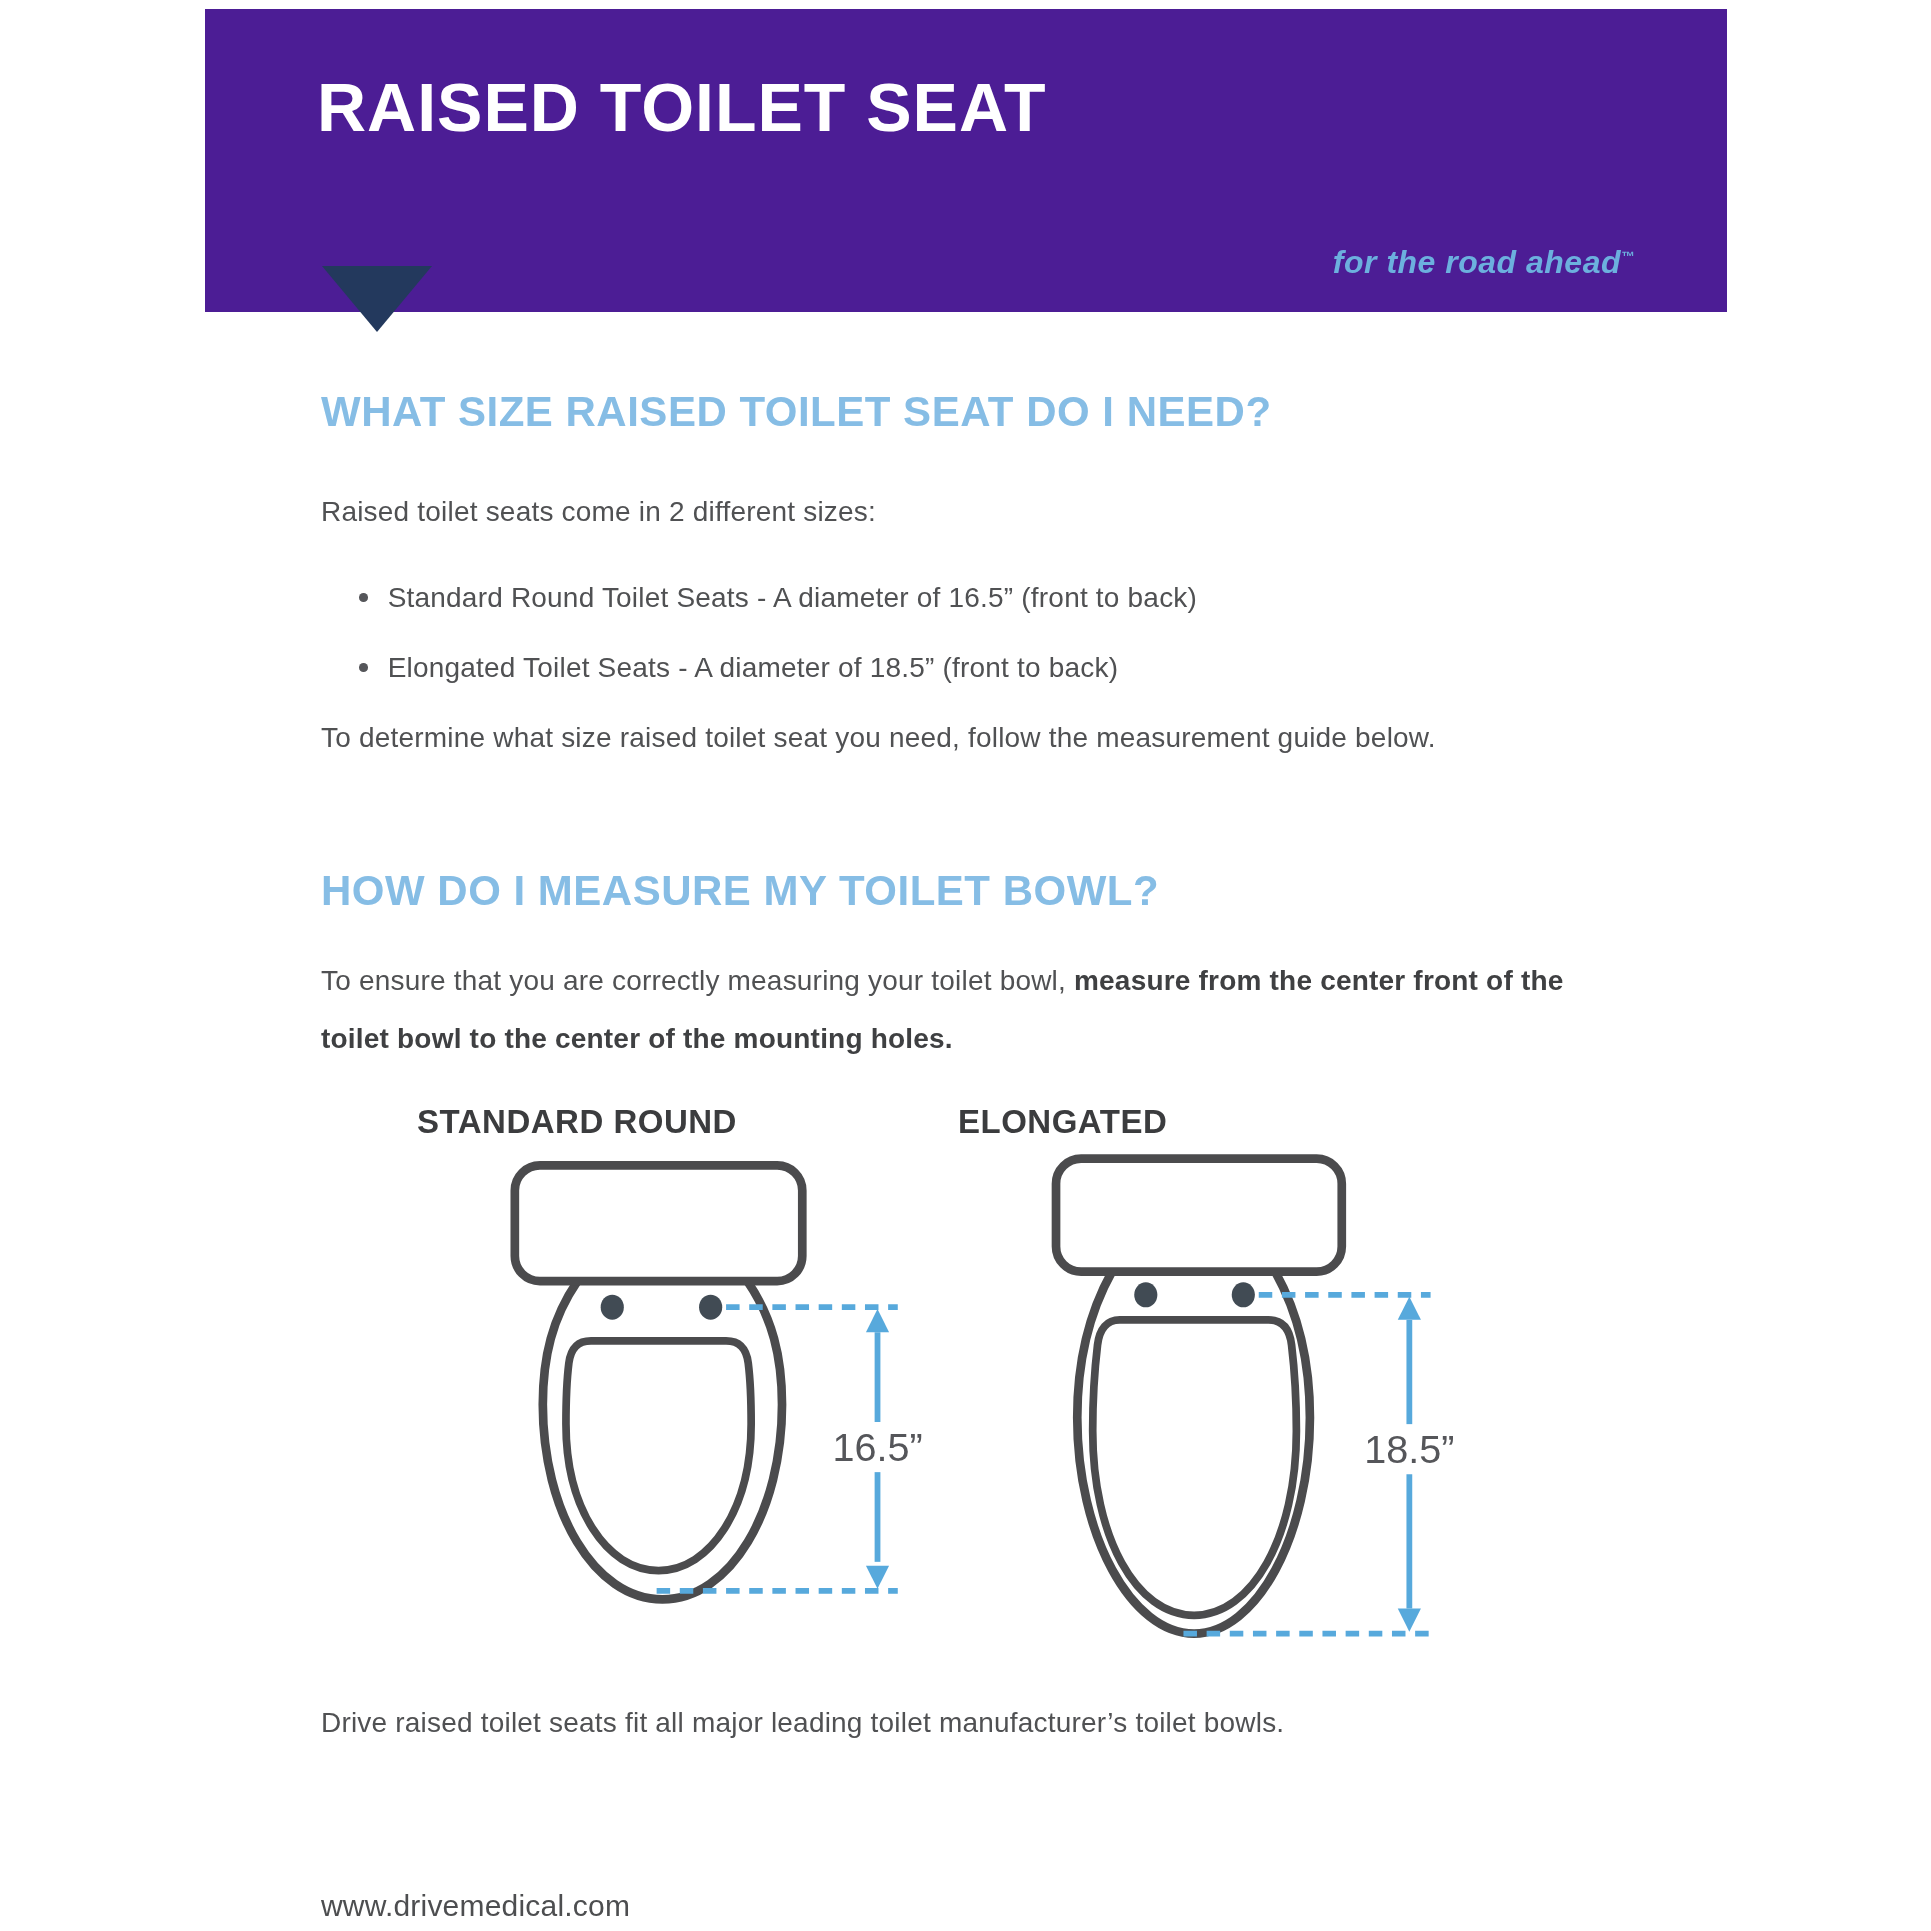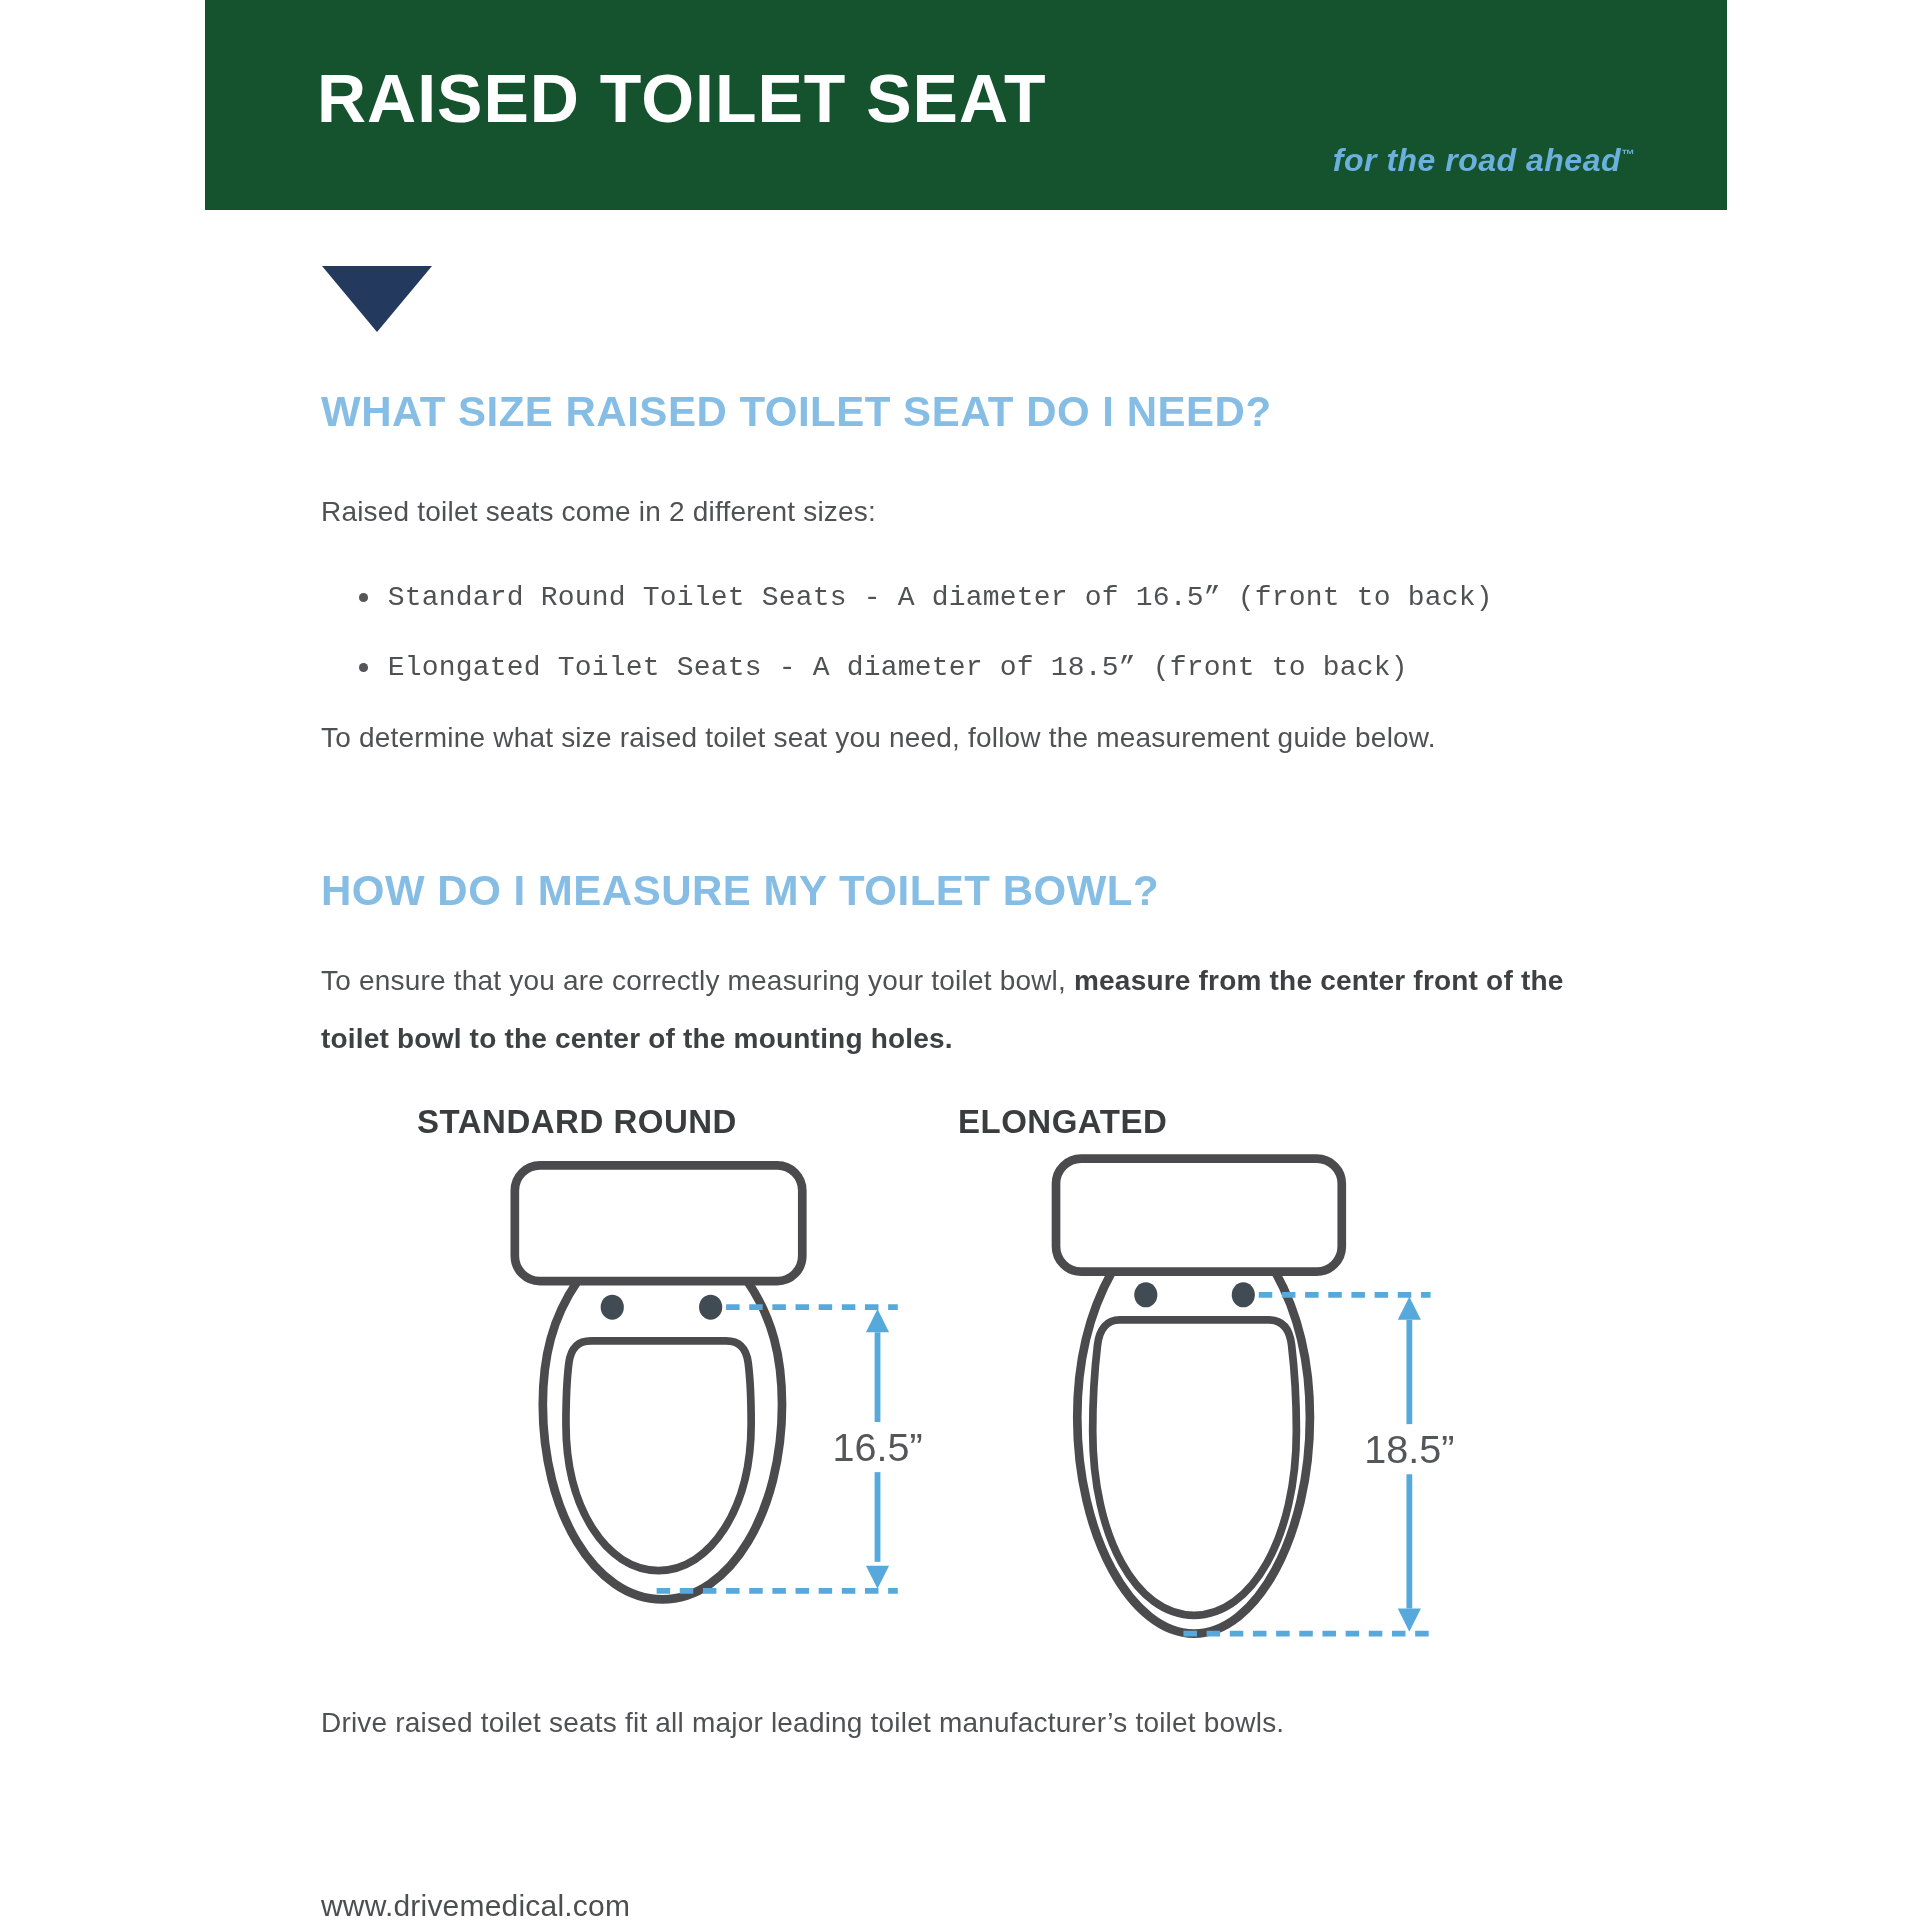--- a/index.html
+++ b/index.html
@@ -4,22 +4,22 @@
 <style>
   html,body{margin:0;padding:0;}
   body{
     width:1931px;height:1931px;position:relative;overflow:hidden;
     background:#ffffff;
     font-family:"Liberation Sans", sans-serif;
     -webkit-font-smoothing:antialiased;
   }
   
   .banner{
-    position:absolute;left:205px;top:0;width:1522px;height:210px;
-    background:#14532d;
+    position:absolute;left:205px;top:9px;width:1522px;height:303px;
+    background:#4c1d95;
   }
   .banner-title{
     position:absolute;left:112px;top:56px;
     font-size:68px;line-height:85px;font-weight:bold;letter-spacing:1px;
     color:#ffffff;
   }
   .banner-title .line2{color:#C4DDF1;}
   .banner-tail{
     position:absolute;left:322px;top:266px;width:0;height:0;
     border-left:55px solid transparent;border-right:55px solid transparent;
@@ -54,21 +54,21 @@
     position:absolute;left:321px;width:1270px;
     font-size:28px;color:#505153;letter-spacing:0.2px;
   }
   #intro{top:496px;}
   #outro{top:722px;}
   #measure-para{top:952px;line-height:58px;}
   #measure-para b{color:#3F4042;}
   .bullets{position:absolute;left:359px;top:579px;}
   .bullet-item{
     display:flex;align-items:center;height:37px;margin-bottom:33px;
-    font-size:28px;color:#505153;letter-spacing:0.2px;white-space:nowrap;font-family:Liberation Mono, monospace;
+    font-size:28px;color:#505153;letter-spacing:0.2px;white-space:nowrap;
   }
   .bullet-dot{
     width:8.7px;height:8.7px;border-radius:50%;background:#55565A;
     margin-right:20px;flex:0 0 auto;
   }
   
   .diagram-title{
     position:absolute;top:1103px;width:483px;
     font-size:33px;font-weight:bold;letter-spacing:0.5px;color:#3B3C3E;
     white-space:nowrap;

